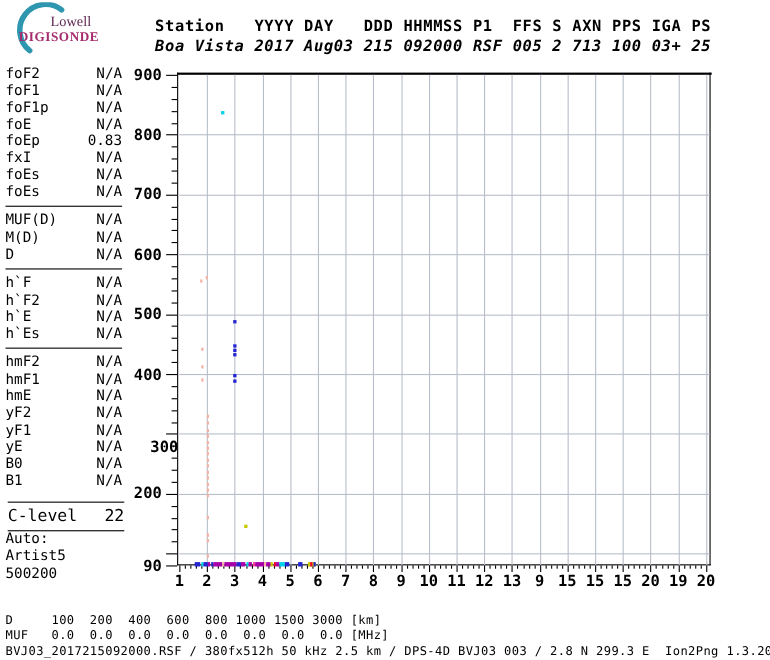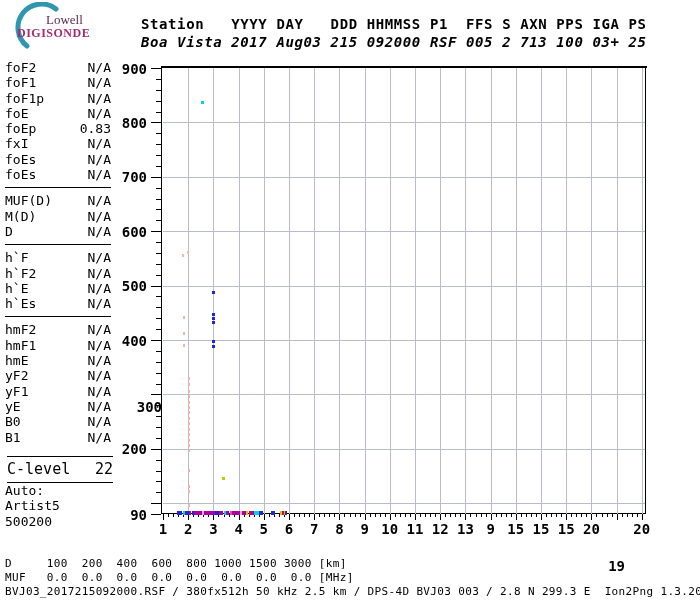--- a/index.html
+++ b/index.html
@@ -315,21 +315,21 @@
       <div class="xlab" style="left:349.6px;top:521px;">9</div>
       <div class="xlab" style="left:374.8px;top:521px;">10</div>
       <div class="xlab" style="left:400.0px;top:521px;">11</div>
       <div class="xlab" style="left:425.2px;top:521px;">12</div>
       <div class="xlab" style="left:450.4px;top:521px;">13</div>
       <div class="xlab" style="left:475.6px;top:521px;">9</div>
       <div class="xlab" style="left:500.8px;top:521px;">15</div>
       <div class="xlab" style="left:526.0px;top:521px;">15</div>
       <div class="xlab" style="left:551.2px;top:521px;">15</div>
       <div class="xlab" style="left:576.4px;top:521px;">20</div>
-      <div class="xlab" style="left:601.6px;top:521px;margin-top:37px;">19</div>
+      <div class="xlab" style="left:601.6px;top:521px;">19</div>
       <div class="xlab" style="left:626.8px;top:521px;">20</div>
       <div class="tick" style="left:151px;top:514.0px;width:10px;height:1px;"></div>
       <div class="tick" style="left:151px;top:503.1px;width:10px;height:1px;"></div>
       <div class="tick" style="left:156px;top:492.2px;width:5px;height:1px;"></div>
       <div class="tick" style="left:156px;top:481.4px;width:5px;height:1px;"></div>
       <div class="tick" style="left:156px;top:470.5px;width:5px;height:1px;"></div>
       <div class="tick" style="left:156px;top:459.6px;width:5px;height:1px;"></div>
       <div class="tick" style="left:151px;top:448.7px;width:10px;height:1px;"></div>
       <div class="tick" style="left:156px;top:437.9px;width:5px;height:1px;"></div>
       <div class="tick" style="left:156px;top:427.0px;width:5px;height:1px;"></div>

